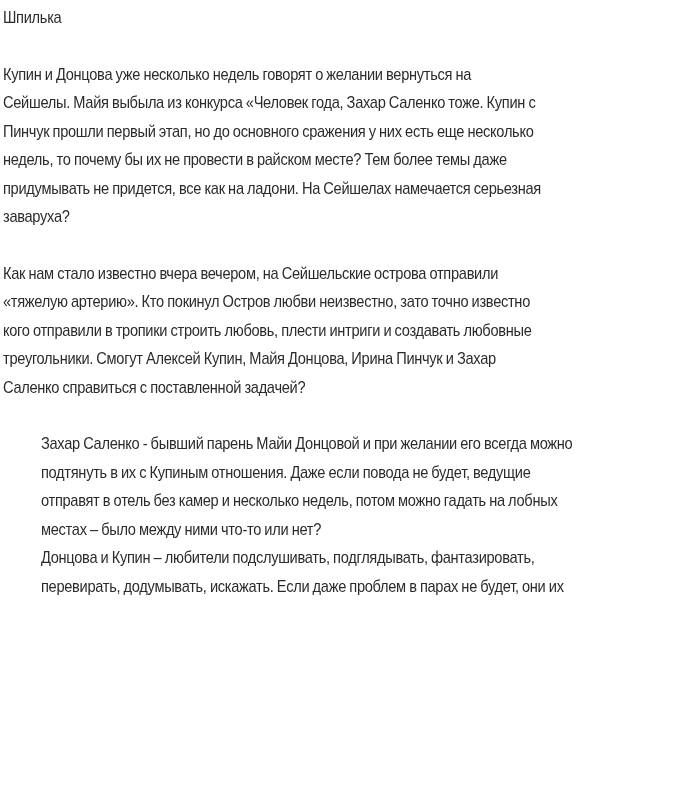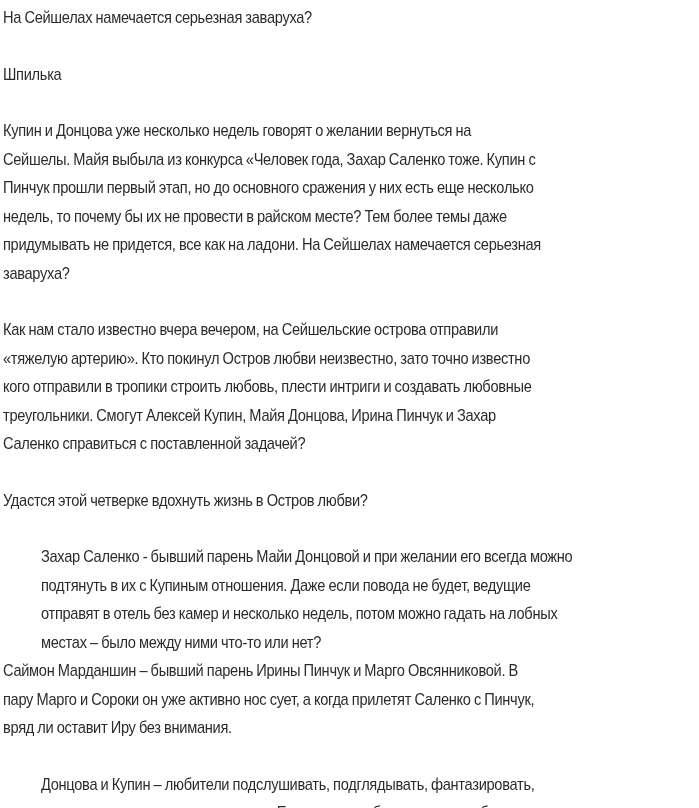--- a/index.html
+++ b/index.html
@@ -34,23 +34,20 @@
       line-height: 28.5px;
       white-space: nowrap;
       transform-origin: left center;
       transform: scaleX(0.86);
     }
   </style>
 </head>
 <body>
 
 <div class="article">
-  <div class="para">
-    <span class="line">На Сейшелах намечается серьезная заваруха?</span>
-  </div>
 
   <div class="para">
     <span class="line">Шпилька</span>
   </div>
 
   <div class="para">
     <span class="line">Купин и Донцова уже несколько недель говорят о желании вернуться на</span>
     <span class="line">Сейшелы. Майя выбыла из конкурса «Человек года, Захар Саленко тоже. Купин с</span>
     <span class="line">Пинчук прошли первый этап, но до основного сражения у них есть еще несколько</span>
     <span class="line">недель, то почему бы их не провести в райском месте? Тем более темы даже</span>
@@ -59,36 +56,28 @@
   </div>
 
   <div class="para">
     <span class="line">Как нам стало известно вчера вечером, на Сейшельские острова отправили</span>
     <span class="line">«тяжелую артерию». Кто покинул Остров любви неизвестно, зато точно известно</span>
     <span class="line">кого отправили в тропики строить любовь, плести интриги и создавать любовные</span>
     <span class="line">треугольники. Смогут Алексей Купин, Майя Донцова, Ирина Пинчук и Захар</span>
     <span class="line">Саленко справиться с поставленной задачей?</span>
   </div>
 
-  <div class="para">
-    <span class="line">Удастся этой четверке вдохнуть жизнь в Остров любви?</span>
-  </div>
 
   <div class="para tight">
     <span class="line">Захар Саленко - бывший парень Майи Донцовой и при желании его всегда можно</span>
     <span class="line">подтянуть в их с Купиным отношения. Даже если повода не будет, ведущие</span>
     <span class="line">отправят в отель без камер и несколько недель, потом можно гадать на лобных</span>
     <span class="line">местах – было между ними что-то или нет?</span>
   </div>
 
-  <div class="para">
-    <span class="line">Саймон Марданшин – бывший парень Ирины Пинчук и Марго Овсянниковой. В</span>
-    <span class="line">пару Марго и Сороки он уже активно нос сует, а когда прилетят Саленко с Пинчук,</span>
-    <span class="line">вряд ли оставит Иру без внимания.</span>
-  </div>
 
   <div class="para tight">
     <span class="line">Донцова и Купин – любители подслушивать, подглядывать, фантазировать,</span>
     <span class="line">перевирать, додумывать, искажать. Если даже проблем в парах не будет, они их</span>
 
   </div>
 
 </div>
 
 </body></html>

